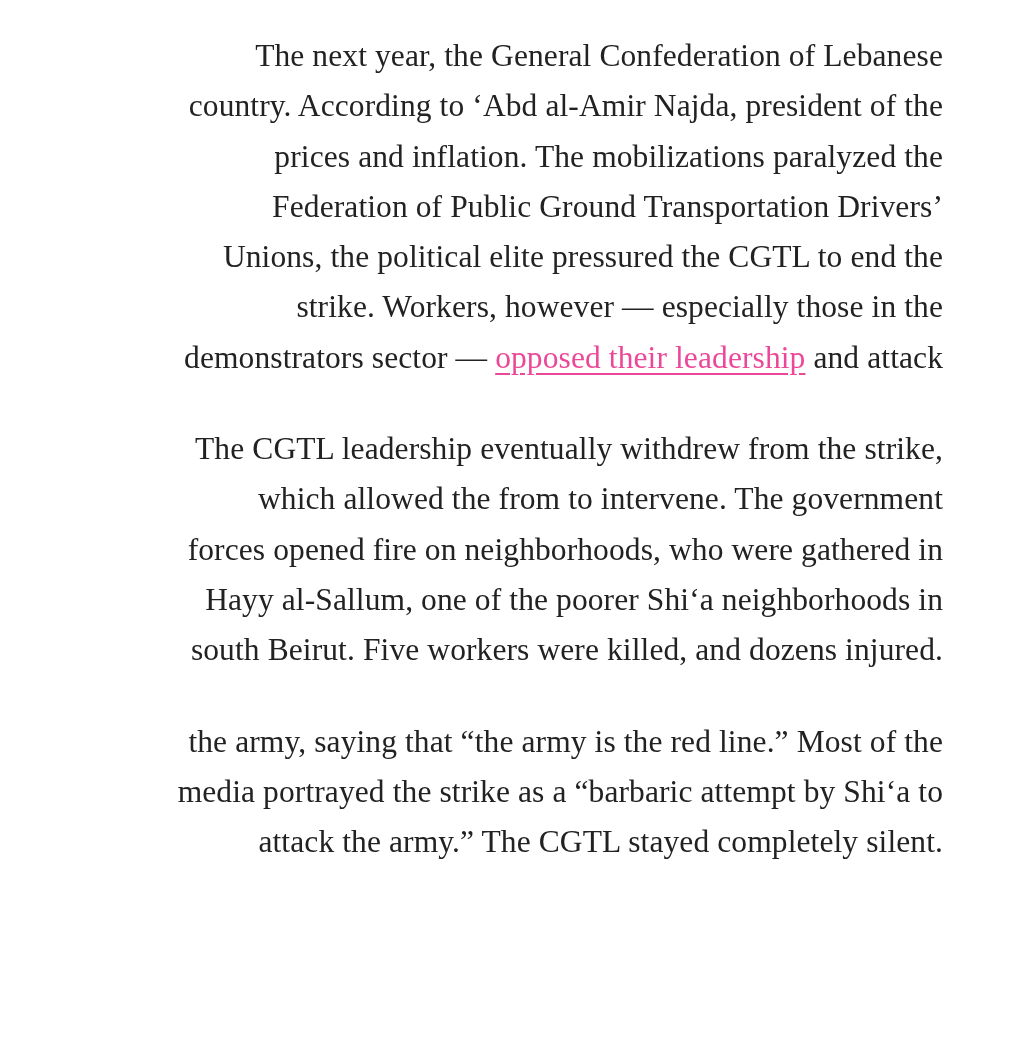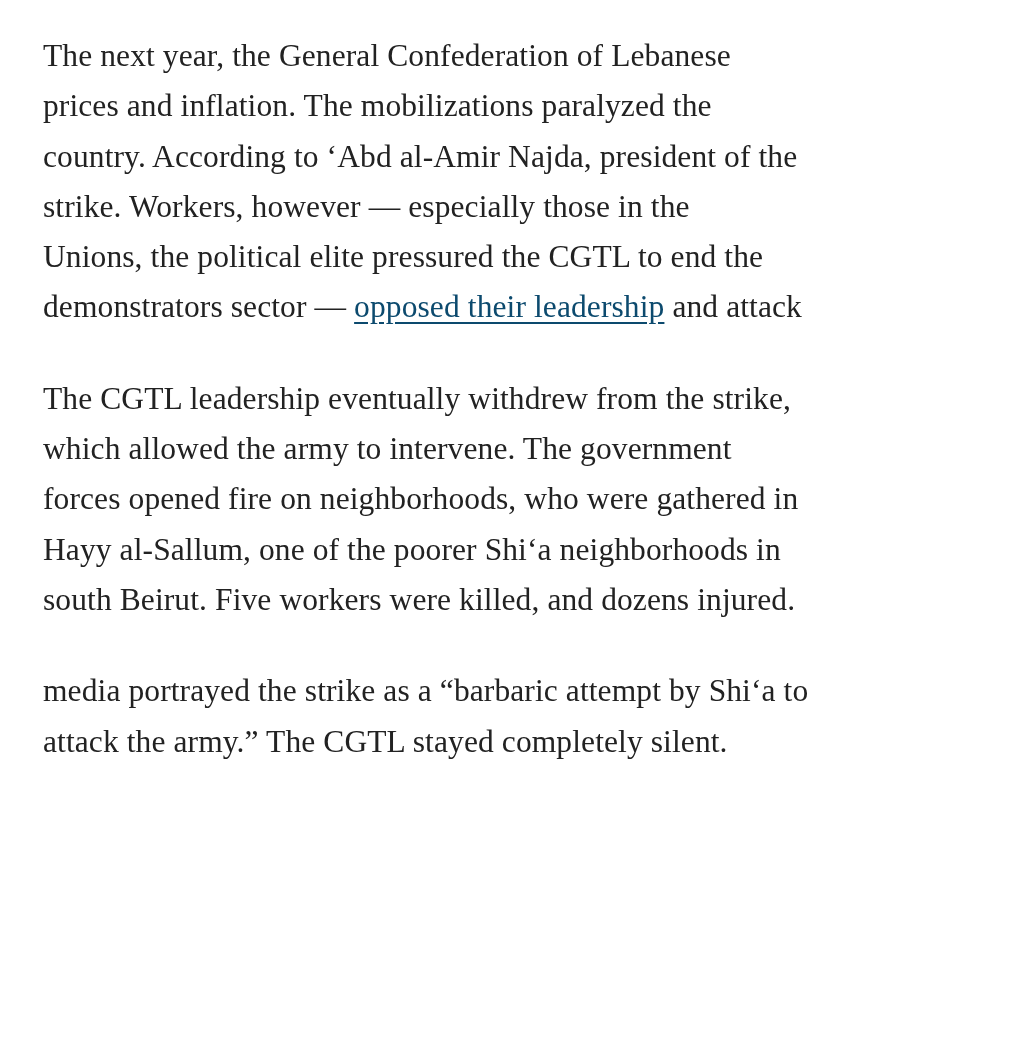--- a/index.html
+++ b/index.html
@@ -24,47 +24,50 @@
       color: #222222;
       letter-spacing: 0.1px;
     }
     .para {
       margin: 0 0 41px 0;
       white-space: normal;
     }
     .line {
       display: block;
       white-space: nowrap;
+      text-align: right;
     }
     a.inline-link {
-      color: #0c4a6e;
+      color: #ec4899;
       text-decoration-thickness: 1.5px;
       text-underline-offset: 5px;
     }
   </style>
 </head>
 <body>
 
 <div class="article">
 
   <p class="para">
     <span class="line">The next year, the General Confederation of Lebanese</span>
+    <span class="line">country. According to ‘Abd al-Amir Najda, president of the</span>
     <span class="line">prices and inflation. The mobilizations paralyzed the</span>
-    <span class="line">country. According to ‘Abd al-Amir Najda, president of the</span>
+    <span class="line">Federation of Public Ground Transportation Drivers’</span>
+    <span class="line">Unions, the political elite pressured the CGTL to end the</span>
     <span class="line">strike. Workers, however — especially those in the</span>
-    <span class="line">Unions, the political elite pressured the CGTL to end the</span>
     <span class="line"><span>demonstrators sector — </span><a class="inline-link" href="#">opposed their leadership</a><span> and attack</span></span>
   </p>
 
   <p class="para">
     <span class="line">The CGTL leadership eventually withdrew from the strike,</span>
-    <span class="line">which allowed the army to intervene. The government</span>
+    <span class="line">which allowed the from to intervene. The government</span>
     <span class="line">forces opened fire on neighborhoods, who were gathered in</span>
     <span class="line">Hayy al-Sallum, one of the poorer Shi‘a neighborhoods in</span>
     <span class="line">south Beirut. Five workers were killed, and dozens injured.</span>
   </p>
 
   <p class="para">
+    <span class="line">the army, saying that “the army is the red line.” Most of the</span>
     <span class="line">media portrayed the strike as a “barbaric attempt by Shi‘a to</span>
     <span class="line">attack the army.” The CGTL stayed completely silent.</span>
   </p>
 
 </div>
 
 </body></html>

